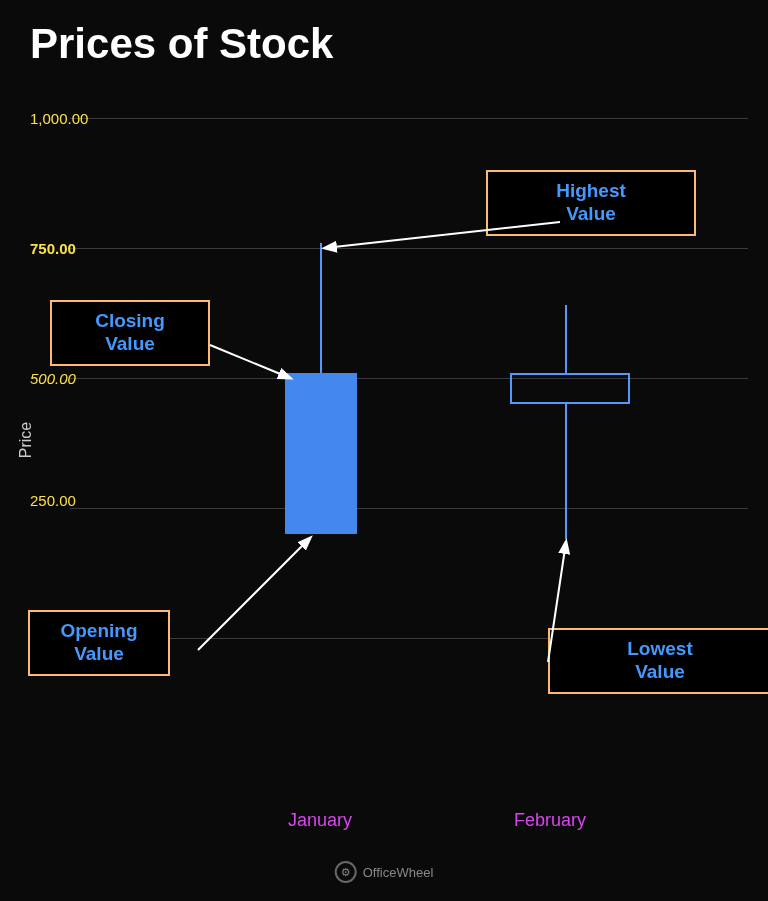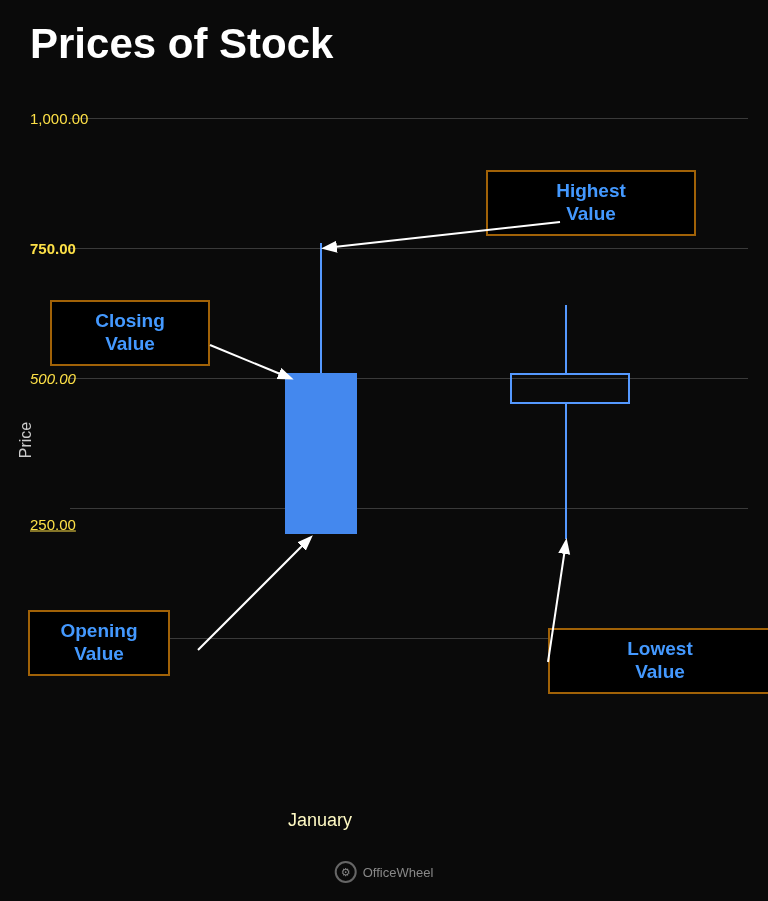--- a/index.html
+++ b/index.html
@@ -46,21 +46,21 @@
       left: 30px;
       color: #fde047;
       font-size: 15px;
       transform: translateY(-50%);
       width: 60px;
       text-align: left;
     }
     .x-tick-label {
       position: absolute;
       bottom: 70px;
-      color: #fef9c3;
+      color: #d946ef;
       font-size: 18px;
       text-align: center;
     }
     
     .jan-wick {
       position: absolute;
       left: 320px;
       width: 2px;
       background: #5599ff;
     }
@@ -81,21 +81,21 @@
       position: absolute;
       left: 510px;
       width: 120px;
       background: transparent;
       border: 2px solid #5599ff;
     }
     
     .annotation-box {
       position: absolute;
       background: #000;
-      border: 2px solid #a16207;
+      border: 2px solid #fdba74;
       color: #4499ff;
       font-size: 19px;
       font-weight: bold;
       text-align: center;
       padding: 8px 12px;
       line-height: 1.2;
     }
     
     #arrows-svg {
       position: absolute;
@@ -139,36 +139,37 @@
   <div class="grid-line" style="top: 118px;"></div>
   <div class="y-tick-label" style="top: 118px;">1,000.00</div>
 
   <div class="grid-line" style="top: 248px;"></div>
   <div class="y-tick-label" style="top: 248px; font-weight: bold;">750.00</div>
 
   <div class="grid-line" style="top: 378px;"></div>
   <div class="y-tick-label" style="top: 378px; font-style: italic;">500.00</div>
 
   <div class="grid-line" style="top: 508px;"></div>
-  <div class="y-tick-label" style="top: 524px; text-decoration: underline;">250.00</div>
+  <div class="y-tick-label" style="top: 500px;">250.00</div>
 
   <div class="grid-line" style="top: 638px;"></div>
   <div class="y-tick-label" style="top: 638px;">0.00</div>
 
   <div class="jan-wick" style="top: 243px; height: 130px; left: 320px;"></div>
 
   <div class="jan-body" style="top: 373px; height: 161px;"></div>
 
   <div class="feb-wick" style="top: 305px; height: 68px;"></div>
 
   <div class="feb-body" style="top: 373px; height: 31px;"></div>
 
   <div class="feb-wick" style="top: 404px; height: 135px;"></div>
 
   <div class="x-tick-label" style="left: 260px; width: 120px;">January</div>
+  <div class="x-tick-label" style="left: 480px; width: 140px;">February</div>
 
   <div class="annotation-box" style="top: 170px; left: 486px; width: 210px;">Highest<br>Value</div>
 
   <div class="annotation-box" style="top: 300px; left: 50px; width: 160px;">Closing<br>Value</div>
 
   <div class="annotation-box" style="top: 610px; left: 28px; width: 142px;">Opening<br>Value</div>
 
   <div class="annotation-box" style="top: 628px; left: 548px; width: 224px;">Lowest<br>Value</div>
 
   <svg id="arrows-svg">

